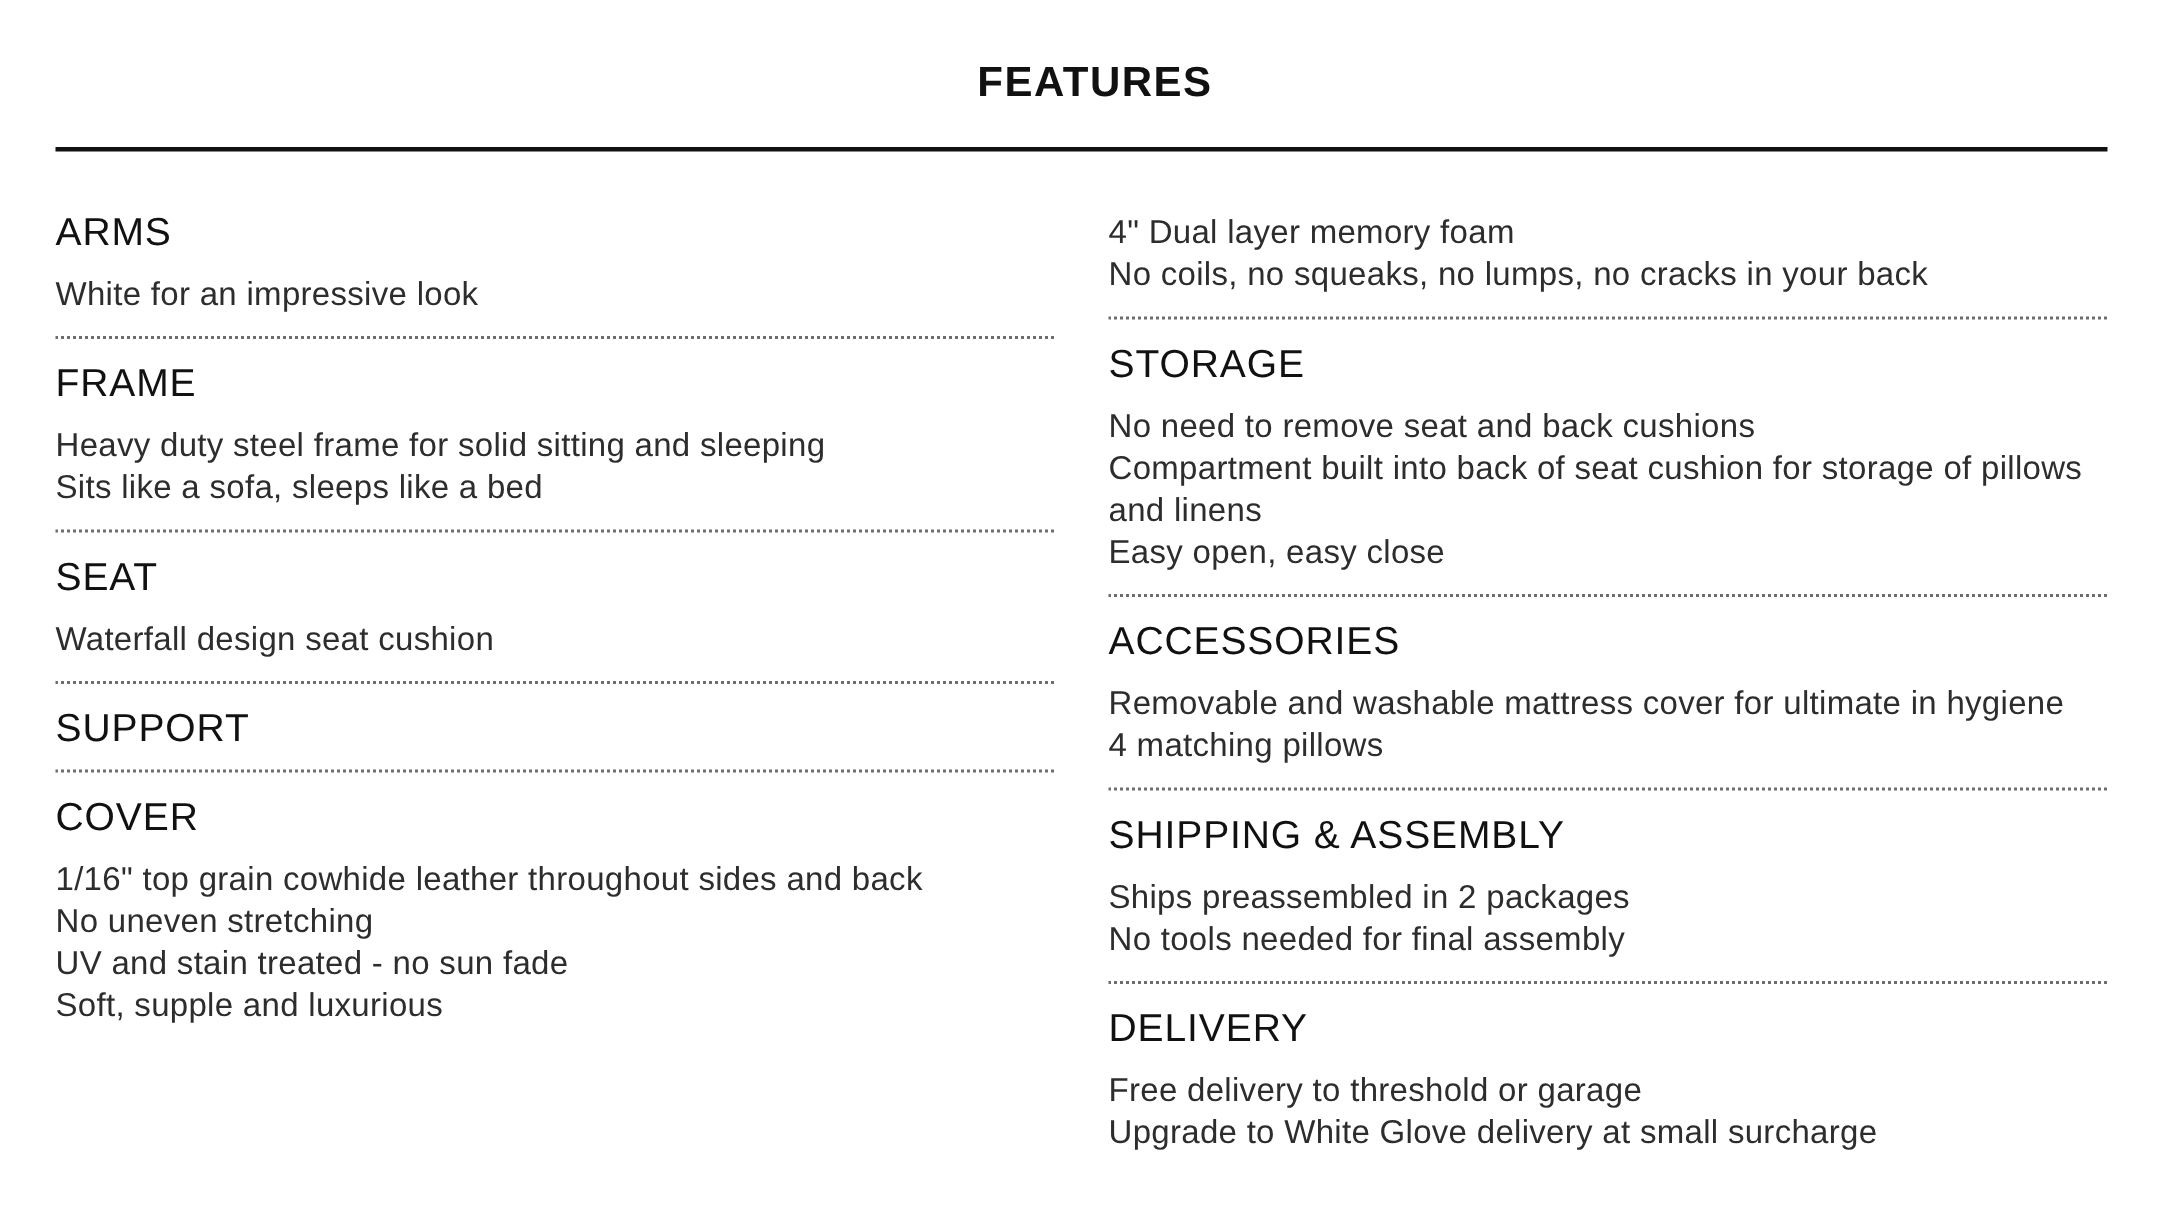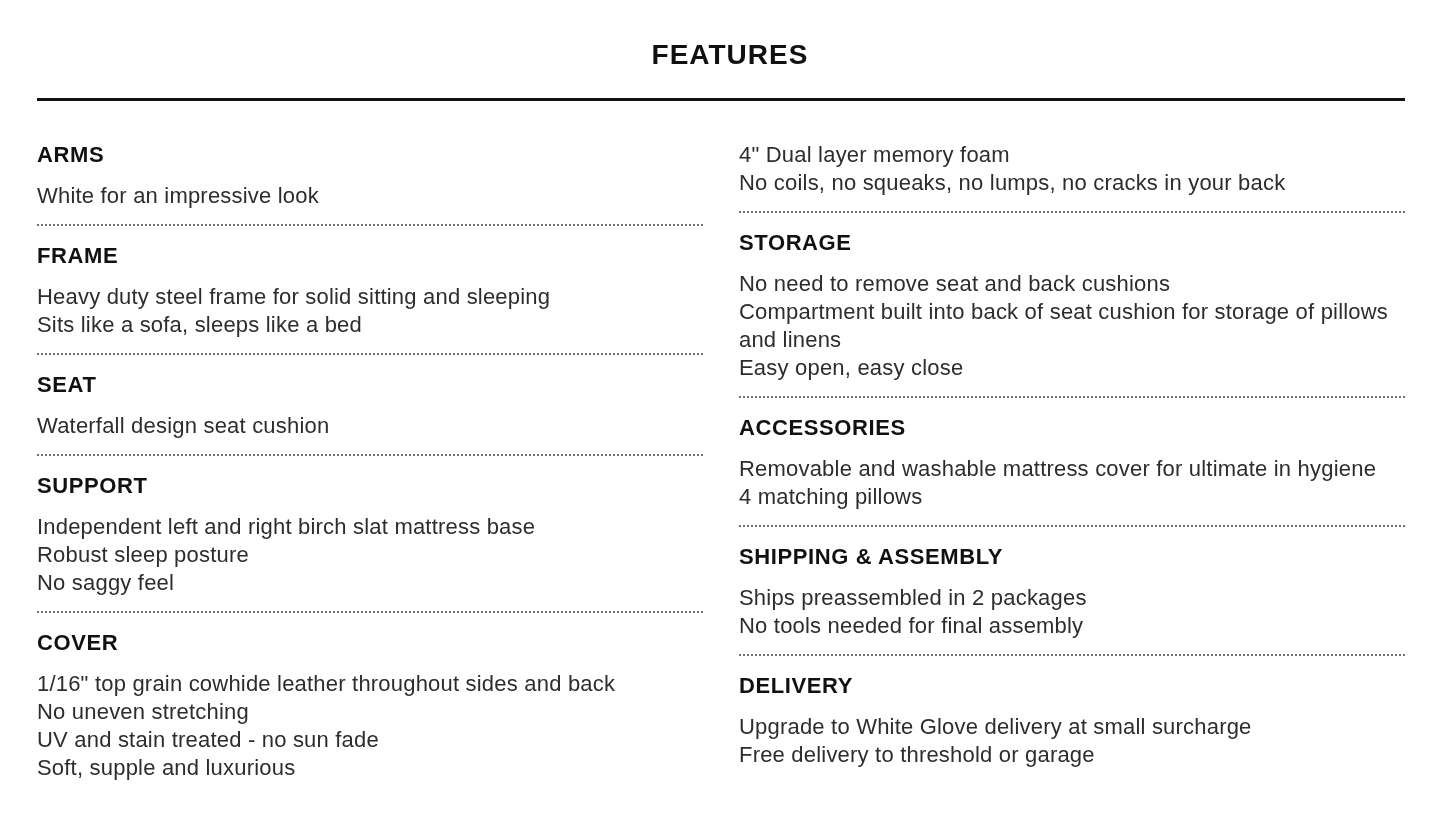--- a/index.html
+++ b/index.html
@@ -32,23 +32,23 @@
     margin: 27px 40px 0 37px;
   }
   .columns {
     display: grid;
     grid-template-columns: 1fr 1fr;
     column-gap: 36px;
     margin: 40px 40px 0 37px;
     align-items: start;
   }
   .feature-heading {
-    font-size: 22px;
+    font-size: 26px;
     line-height: 27px;
-    font-weight: 700;
+    font-weight: 400;
     letter-spacing: 0.6px;
     color: var(--heading, #111111);
     margin: 0 0 14px 0;
   }
   .feature-line {
     font-size: 22px;
     line-height: 28px;
     letter-spacing: 0.2px;
     font-weight: 400;
     color: var(--body, #2d2d2d);
@@ -93,25 +93,20 @@
   <section class="feature-section">
     <h2 class="feature-heading">SEAT</h2>
     <div class="feature-lines">
             <p class="feature-line">Waterfall design seat cushion</p>
           </div>
     <div class="dotted-separator"></div>
   </section>
 
   <section class="feature-section">
     <h2 class="feature-heading">SUPPORT</h2>
-    <div class="feature-lines">
-            <p class="feature-line">Independent left and right birch slat mattress base</p>
-            <p class="feature-line">Robust sleep posture</p>
-            <p class="feature-line">No saggy feel</p>
-          </div>
     <div class="dotted-separator"></div>
   </section>
 
   <section class="feature-section">
     <h2 class="feature-heading">COVER</h2>
     <div class="feature-lines">
             <p class="feature-line">1/16" top grain cowhide leather throughout sides and back</p>
             <p class="feature-line">No uneven stretching</p>
             <p class="feature-line">UV and stain treated - no sun fade</p>
             <p class="feature-line">Soft, supple and luxurious</p>
@@ -152,20 +147,20 @@
     <div class="feature-lines">
             <p class="feature-line">Ships preassembled in 2 packages</p>
             <p class="feature-line">No tools needed for final assembly</p>
           </div>
     <div class="dotted-separator"></div>
   </section>
 
   <section class="feature-section">
     <h2 class="feature-heading">DELIVERY</h2>
     <div class="feature-lines">
+            <p class="feature-line">Free delivery to threshold or garage</p>
             <p class="feature-line">Upgrade to White Glove delivery at small surcharge</p>
-            <p class="feature-line">Free delivery to threshold or garage</p>
           </div>
 
   </section>
 </div>
   </div>
 </div>
 
 </body></html>

